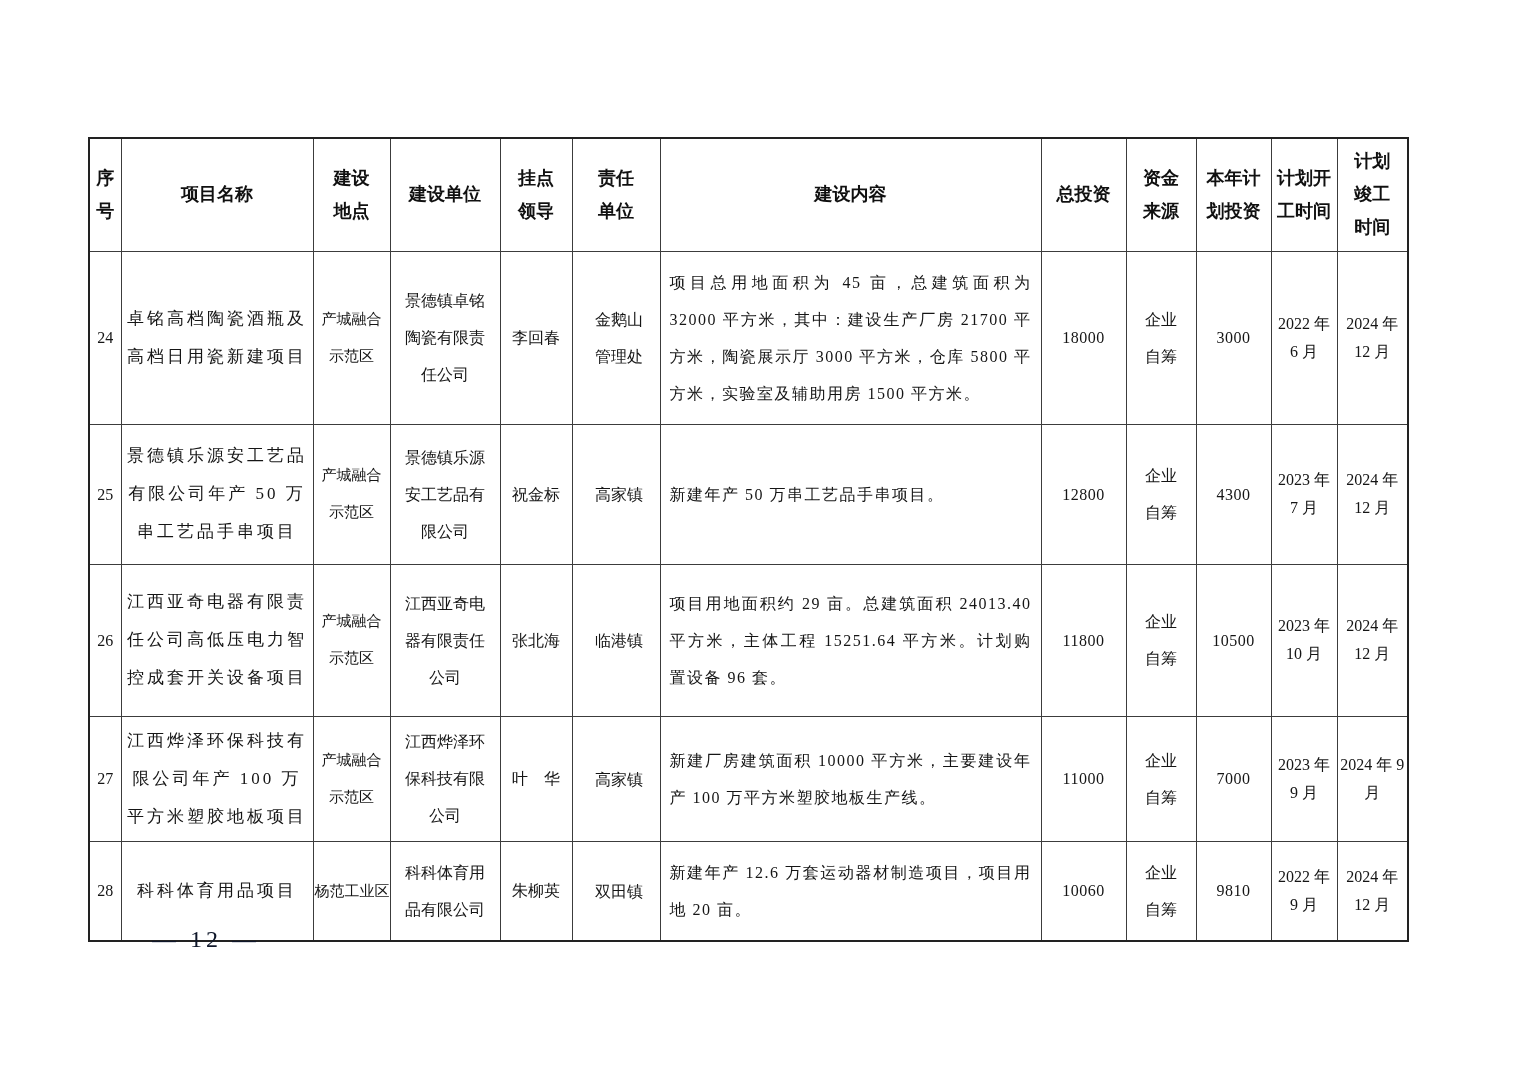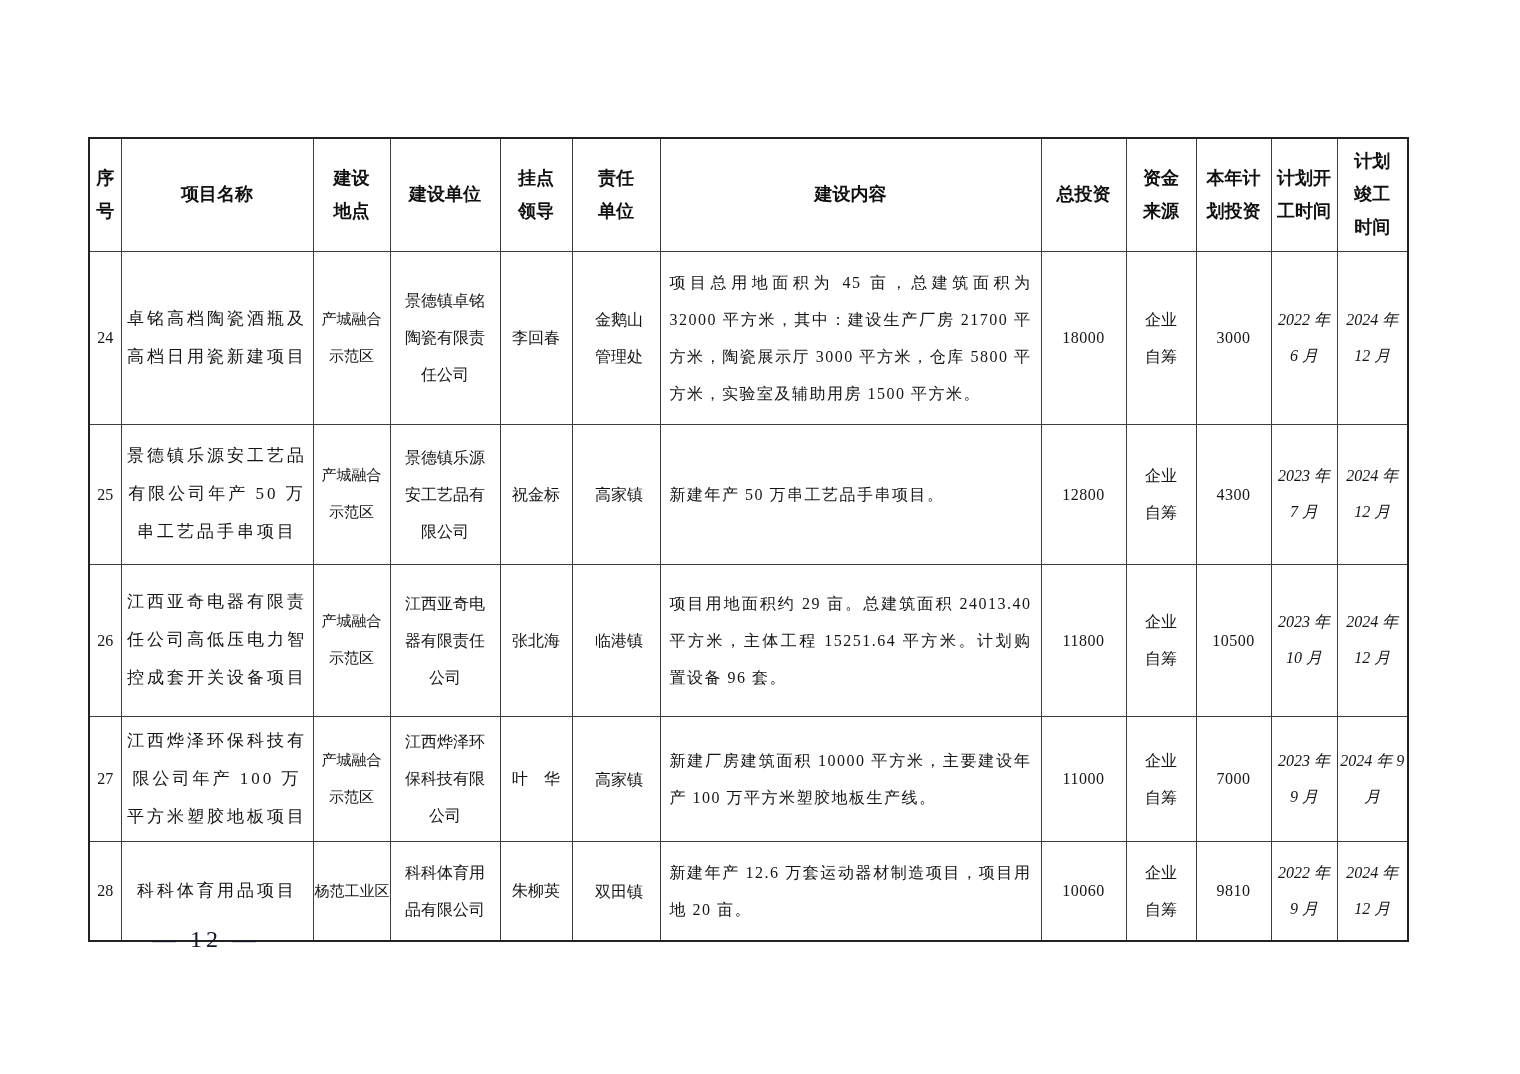--- a/index.html
+++ b/index.html
@@ -43,21 +43,21 @@
   .sp-fund{width:40px;}
   
   td.c-name{
     text-align:center;padding:0 5px;font-size:17px;letter-spacing:3px;
     line-height:38px;
   }
   td.c-content{
     text-align:justify;padding:12px 9px;letter-spacing:1.5px;line-height:37px;
   }
   td.c-loc{padding:12px 1px;}
-  td.c-start,td.c-end{padding:0 2px;line-height:36px;font-style:italic;}
+  td.c-start,td.c-end{padding:0 2px;line-height:28px;}
   td.c-total,td.c-year{letter-spacing:0.5px;margin-top:8px;}
   .page-footer{
     position:absolute;left:152px;top:926px;font-size:24px;color:#0f172a;
     font-family:"Liberation Serif","DejaVu Serif",serif;letter-spacing:4px;
   }
 </style>
 </head>
 <body>
 
 <div class="doc-table-wrap">

